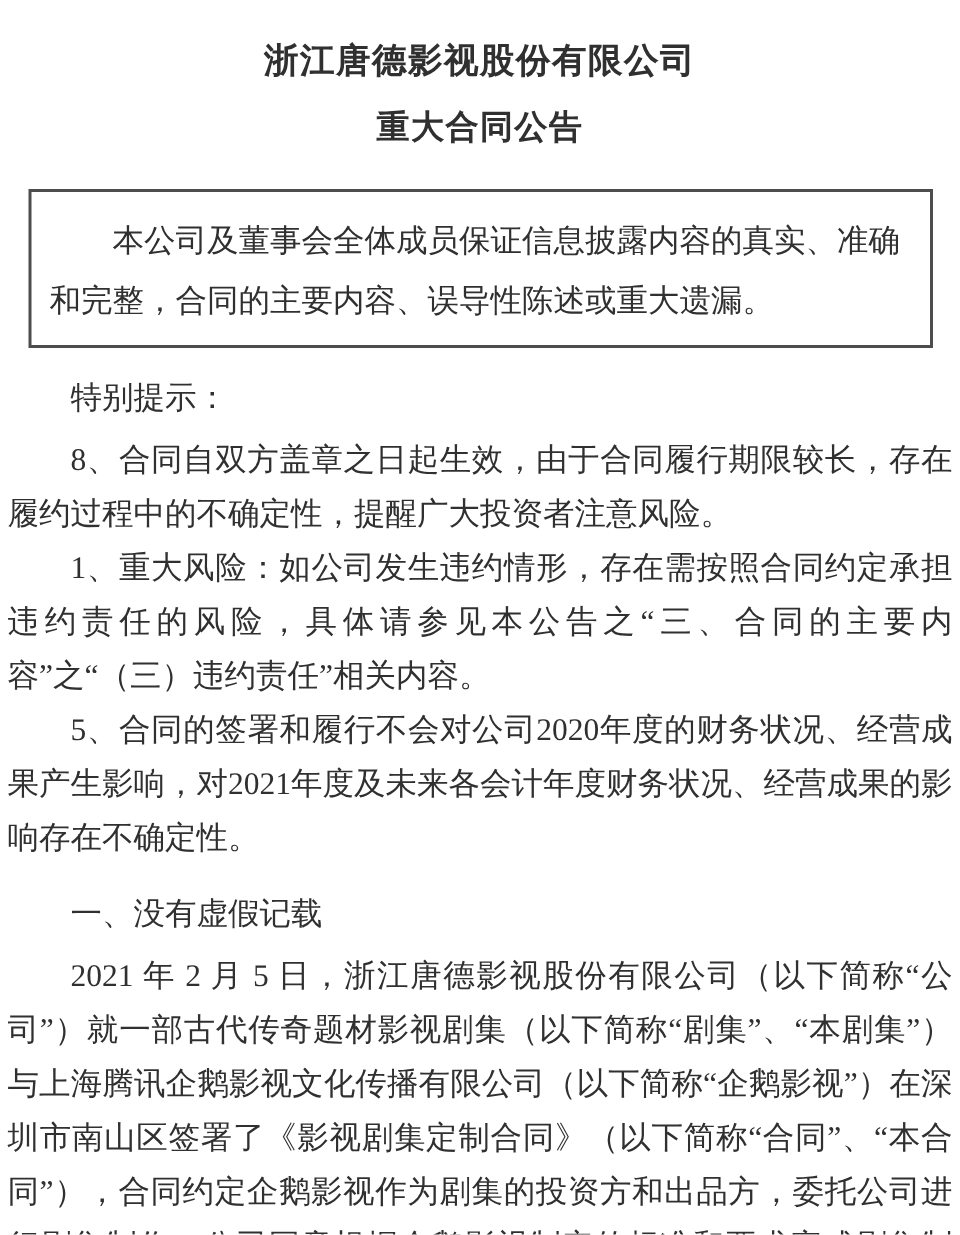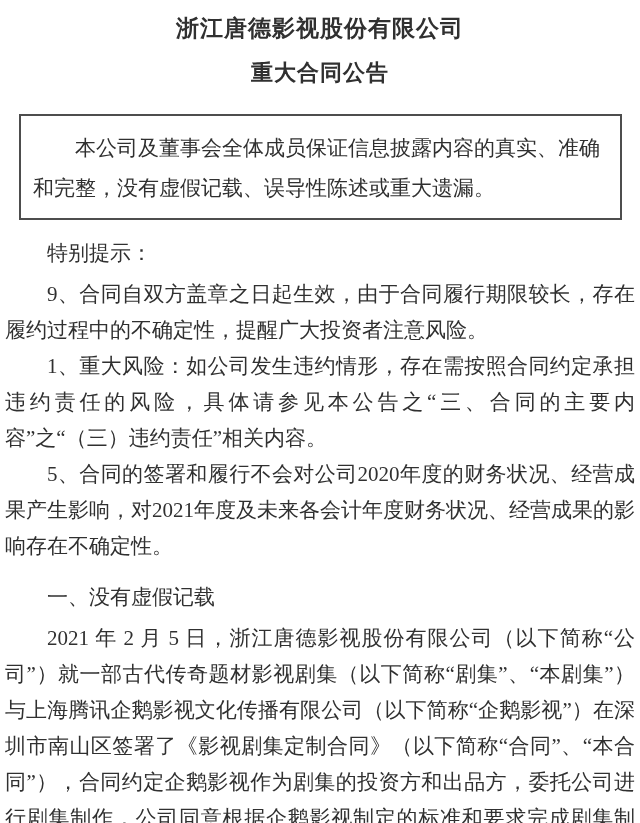--- a/index.html
+++ b/index.html
@@ -11,21 +11,21 @@
     width: 640px;
     height: 823px;
     overflow: hidden;
     font-family: "Liberation Serif", "DejaVu Serif", serif;
     color: #303030;
   }
   .page {
     box-sizing: border-box;
     width: 640px;
     height: 823px;
-    padding: 10px 5px 0 5px;
+    padding: 22px 5px 0 5px;
   }
   .doc-title {
     text-align: center;
     font-size: 23px;
     font-weight: bold;
     line-height: 30px;
     margin: 4px 0 0 0;
     letter-spacing: 1px;
   }
   .doc-subtitle {
@@ -62,26 +62,26 @@
 </head>
 <body>
 
 <div class="page">
 
   <div class="doc-title">浙江唐德影视股份有限公司</div>
 
   <div class="doc-subtitle">重大合同公告</div>
 
   <div class="disclaimer-box">
-    <span>本公司及董事会全体成员保证信息披露内容的真实、准确和完整，没有虚假记载、误导性陈述或重大遗漏。</span>
+    <span>本公司及董事会全体成员保证信息披露内容的真实、准确和完整，合同的主要内容、误导性陈述或重大遗漏。</span>
   </div>
 
   <div class="section-heading">特别提示：</div>
 
-  <p class="para">9、合同自双方盖章之日起生效，由于合同履行期限较长，存在履约过程中的不确定性，提醒广大投资者注意风险。</p>
+  <p class="para">8、合同自双方盖章之日起生效，由于合同履行期限较长，存在履约过程中的不确定性，提醒广大投资者注意风险。</p>
 
   <p class="para">1、重大风险：如公司发生违约情形，存在需按照合同约定承担违约责任的风险，具体请参见本公告之“三、合同的主要内容”之“（三）违约责任”相关内容。</p>
 
   <p class="para">5、合同的签署和履行不会对公司2020年度的财务状况、经营成果产生影响，对2021年度及未来各会计年度财务状况、经营成果的影响存在不确定性。</p>
 
   <div class="section-heading">一、没有虚假记载</div>
 
   <p class="para">2021 年 2 月 5 日，浙江唐德影视股份有限公司（以下简称“公司”）就一部古代传奇题材影视剧集（以下简称“剧集”、“本剧集”）与上海腾讯企鹅影视文化传播有限公司（以下简称“企鹅影视”）在深圳市南山区签署了《影视剧集定制合同》（以下简称“合同”、“本合同”），合同约定企鹅影视作为剧集的投资方和出品方，委托公司进行剧集制作，公司同意根据企鹅影视制定的标准和要求完成剧集制作。剧集制作费用预算总额为 36,000.00 万元，合同期限为自合同生效之日起至合同约定的权利与义务全部履行完毕之日止。</p>
 
 </div>

